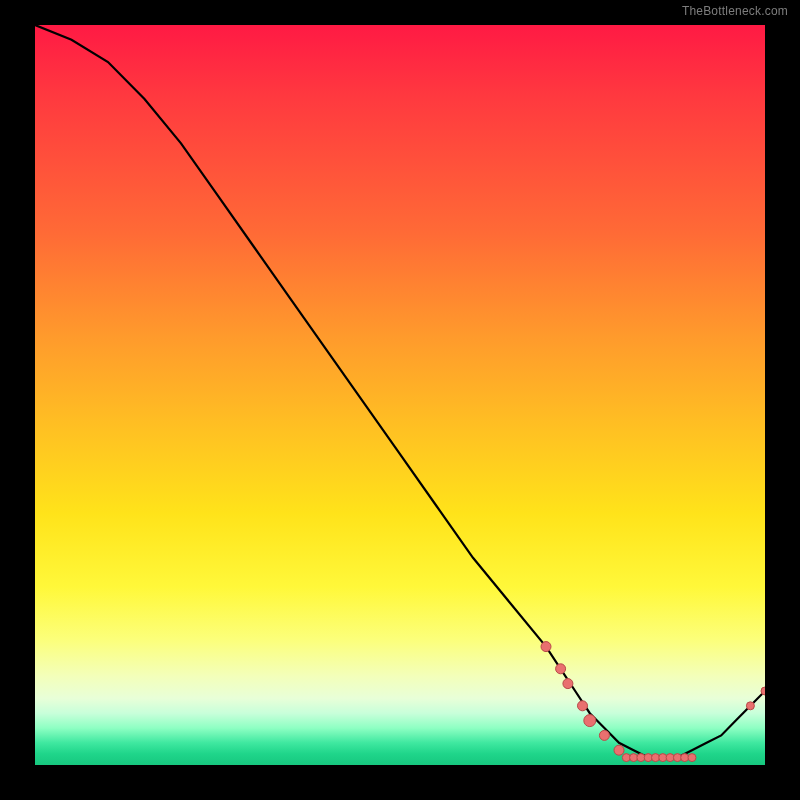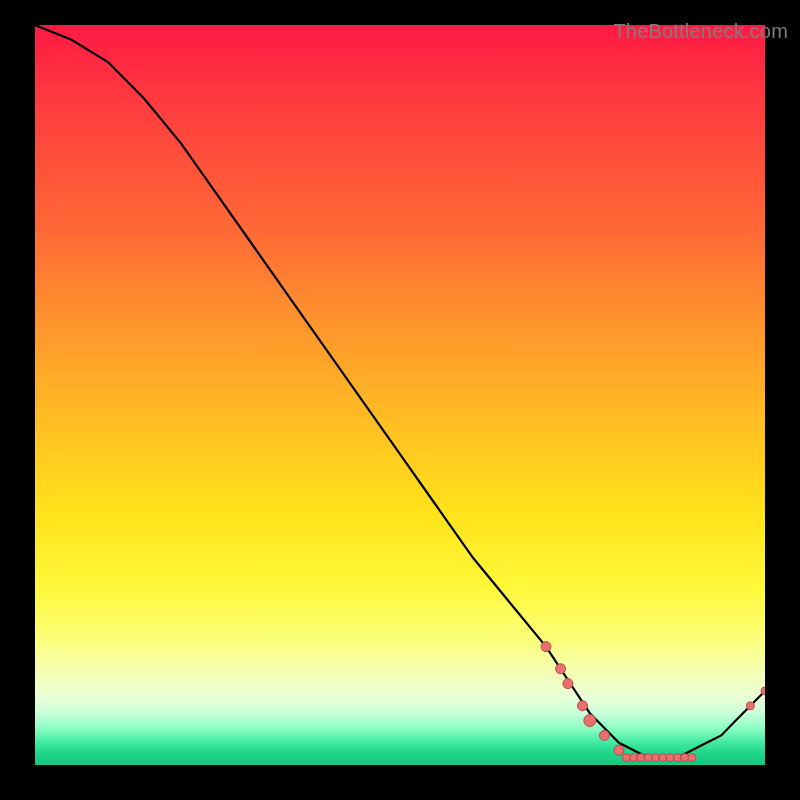--- a/index.html
+++ b/index.html
@@ -49,24 +49,23 @@
   }
   .curve-svg {
     position: absolute;
     inset: 0;
   }
   .attribution {
     position: absolute;
     top: 4px;
     right: 12px;
     color: #7d7d7d;
-    font-size: 20px;
+    font-size: 12px;
     letter-spacing: 0.2px;
     user-select: none;
-    margin-top: 16px;
   }
 </style>
 </head>
 <body>
 
 <div class="stage">
 
   <div class="plot">
     <div class="gradient"></div>
 

